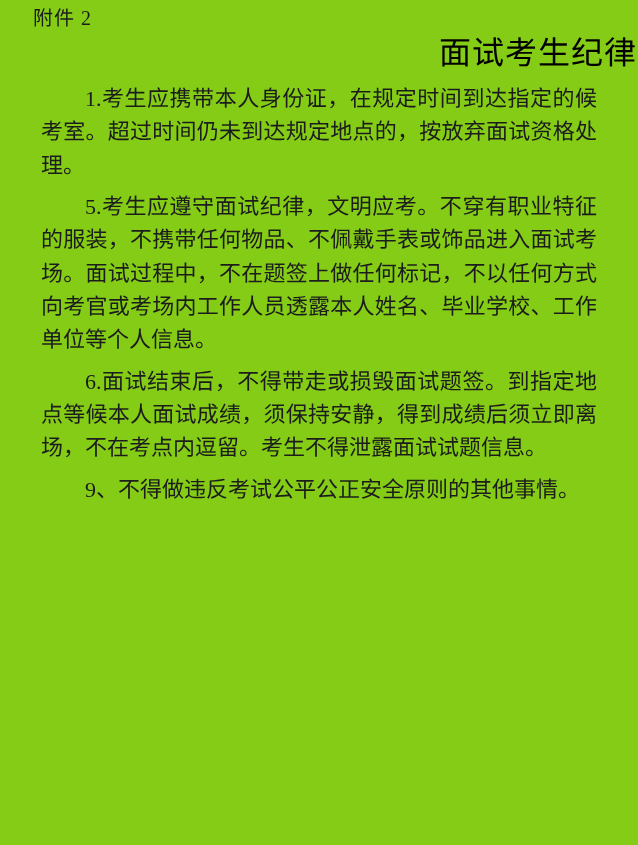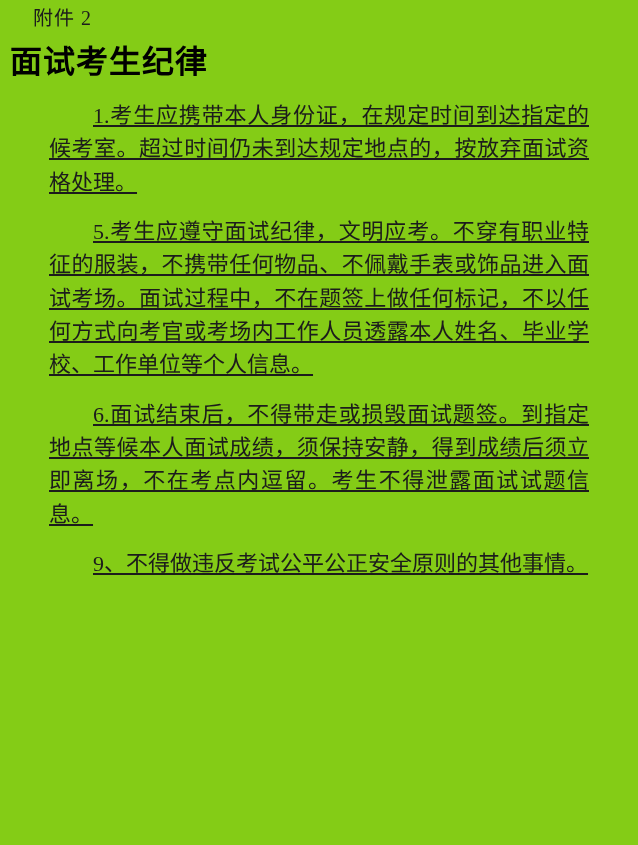--- a/index.html
+++ b/index.html
@@ -19,44 +19,43 @@
   }
   .attachment-label {
     margin: 0;
     padding: 5px 0 0 33px;
     font-size: 20px;
     line-height: 26px;
     letter-spacing: 1px;
     color: #1c1c1c;
   }
   .doc-title {
-    margin: 10px;
+    margin: 1px;
     padding: 0;
     font-family: "Liberation Sans", "DejaVu Sans", sans-serif;
-    font-weight: 700;
+    font-weight: 400;
     font-size: 32px;
     line-height: 42px;
-    text-align: left;
+    text-align: right;
     letter-spacing: 1px;
     color: #000000;
   }
   .doc-body {
     margin: 0 33px 0 33px;
     font-size: 22px;
     line-height: 33.35px;
     text-align: justify;
     text-justify: inter-character;
     color: #1c1c1c;
   }
   .doc-body p {
-    margin: 16px;
+    margin: 8px;
     padding: 0;
     text-indent: 2em;
     text-align-last: left;
-    text-decoration: underline;
   }
 </style>
 </head>
 <body>
 
 <div class="page">
   <p class="attachment-label">附件 2</p>
 
   <h1 class="doc-title">面试考生纪律</h1>
 

